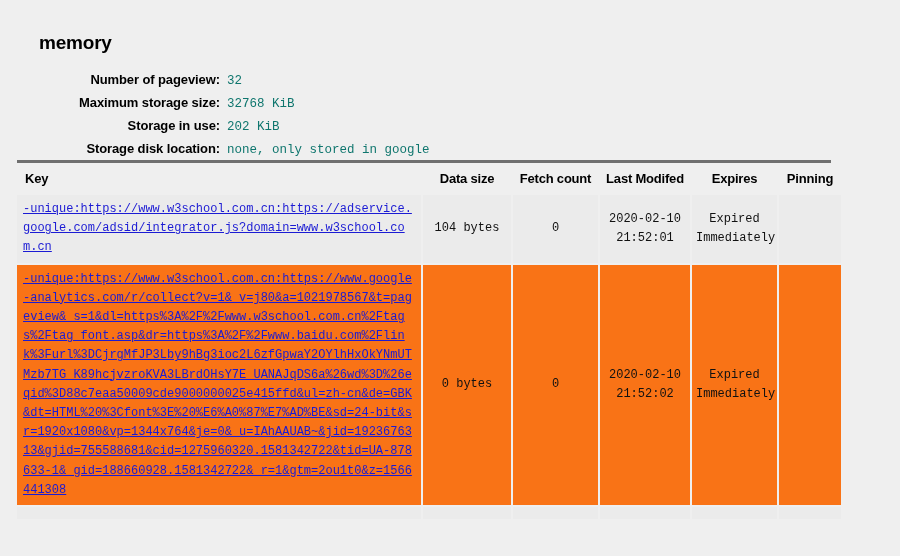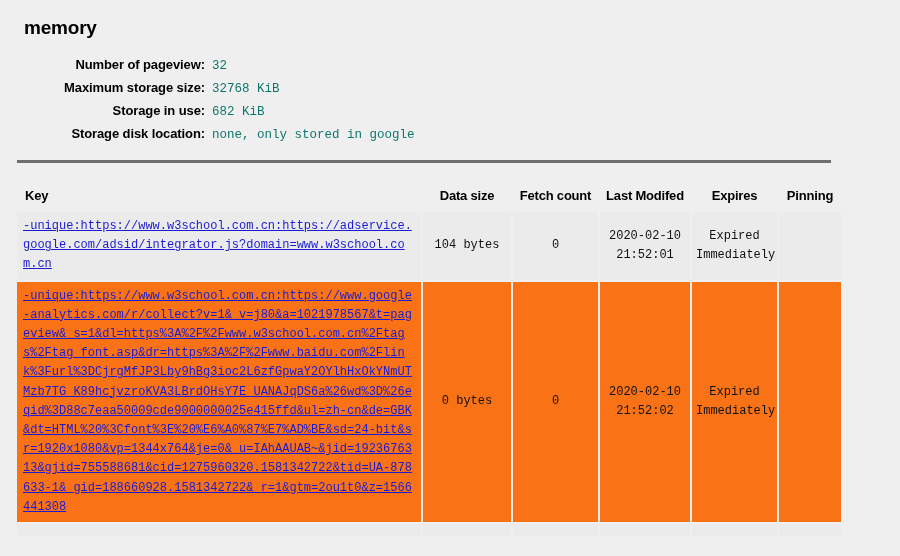--- a/index.html
+++ b/index.html
@@ -14,21 +14,21 @@
     font-family: "Liberation Sans", sans-serif;
     color: #000;
     overflow: hidden;
   }
 
   .page {
     position: relative;
     width: 900px;
     height: 556px;
     box-sizing: border-box;
-    padding: 0;
+    padding: 15px;
   }
 
   
   .page-title {
     margin: 0;
     padding: 16px 0 0 24px;
     font-size: 19px;
     font-weight: bold;
     letter-spacing: -0.2px;
     line-height: 24px;
@@ -77,21 +77,21 @@
     width: 814px;
     margin: 0;
   }
 
   
   table.cache-table {
     border-collapse: separate;
     border-spacing: 2px;
     width: 814px;
     table-layout: fixed;
-    margin: 17px;
+    margin: 0;
     margin-left: -2px;
   }
 
   table.cache-table col.c-key      { width: 404px; }
   table.cache-table col.c-size     { width: 88px; }
   table.cache-table col.c-fetch    { width: 85px; }
   table.cache-table col.c-mod      { width: 90px; }
   table.cache-table col.c-exp      { width: 85px; }
   table.cache-table col.c-pin      { width: 62px; }
 
@@ -165,21 +165,21 @@
       <tr>
         <td class="label">Number of pageview:</td>
         <td class="value">32</td>
       </tr>
       <tr>
         <td class="label">Maximum storage size:</td>
         <td class="value">32768 KiB</td>
       </tr>
       <tr>
         <td class="label">Storage in use:</td>
-        <td class="value">682 KiB</td>
+        <td class="value">202 KiB</td>
       </tr>
       <tr>
         <td class="label">Storage disk location:</td>
         <td class="value">none, only stored in google</td>
       </tr>
     </tbody>
   </table>
 
   <div class="table-wrap">
     <div class="top-rule"></div>

